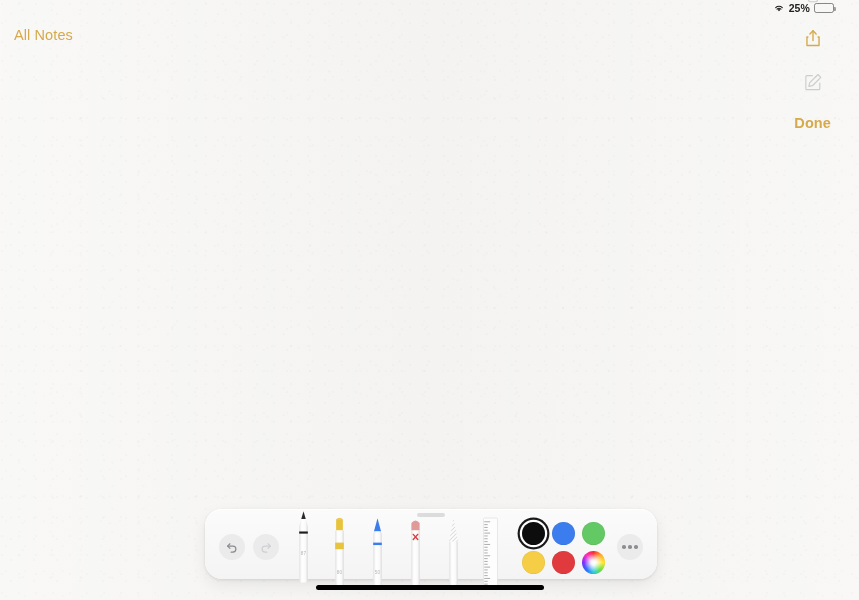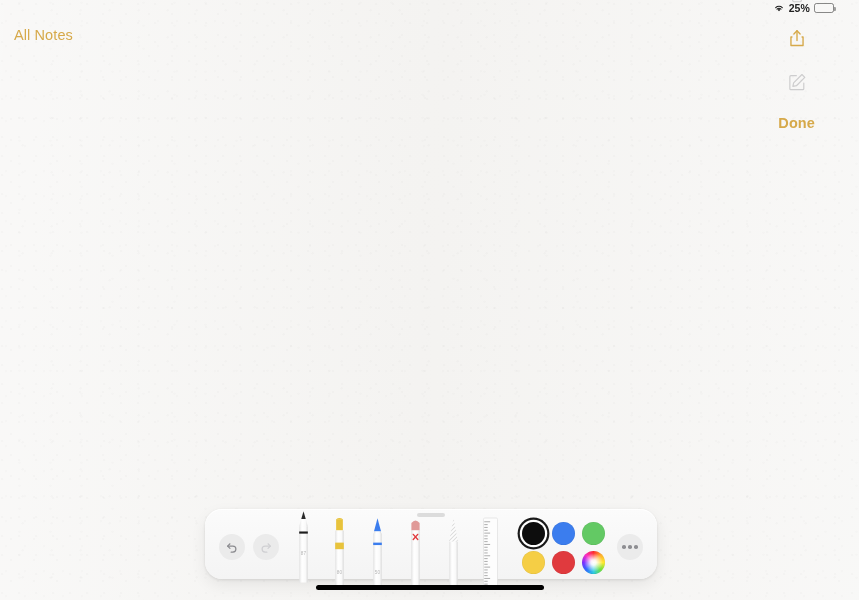--- a/index.html
+++ b/index.html
@@ -42,21 +42,21 @@
   }
   .batt::after{
     content:""; position:absolute; right:-3px; top:2.6px;
     width:1.6px; height:4px; background:rgba(0,0,0,.35);
     border-radius:0 1px 1px 0;
   }
   .batt-fill { height:100%; background:#1c1c1c; border-radius:1px; width:25%; }
 
   
   #nav-bar {
-    position:absolute; top:16px; left:0; right:16px; height:38px;
+    position:absolute; top:16px; left:0; right:0; height:38px;
     display:flex; align-items:center; z-index:35;
   }
   #all-notes-btn {
     margin-left:14px; font-size:14.5px; color:#d6a94a;
     letter-spacing:.1px; cursor:pointer; background:none; border:none;
     font-family:inherit;
   }
   #nav-right { margin-left:auto; display:flex; align-items:center; gap:21px; padding-right:28px;flex-direction:column; }
   .nav-ico { width:22px; height:23px; display:block; cursor:pointer; }
   .nav-ico.dim { opacity:.30; }

